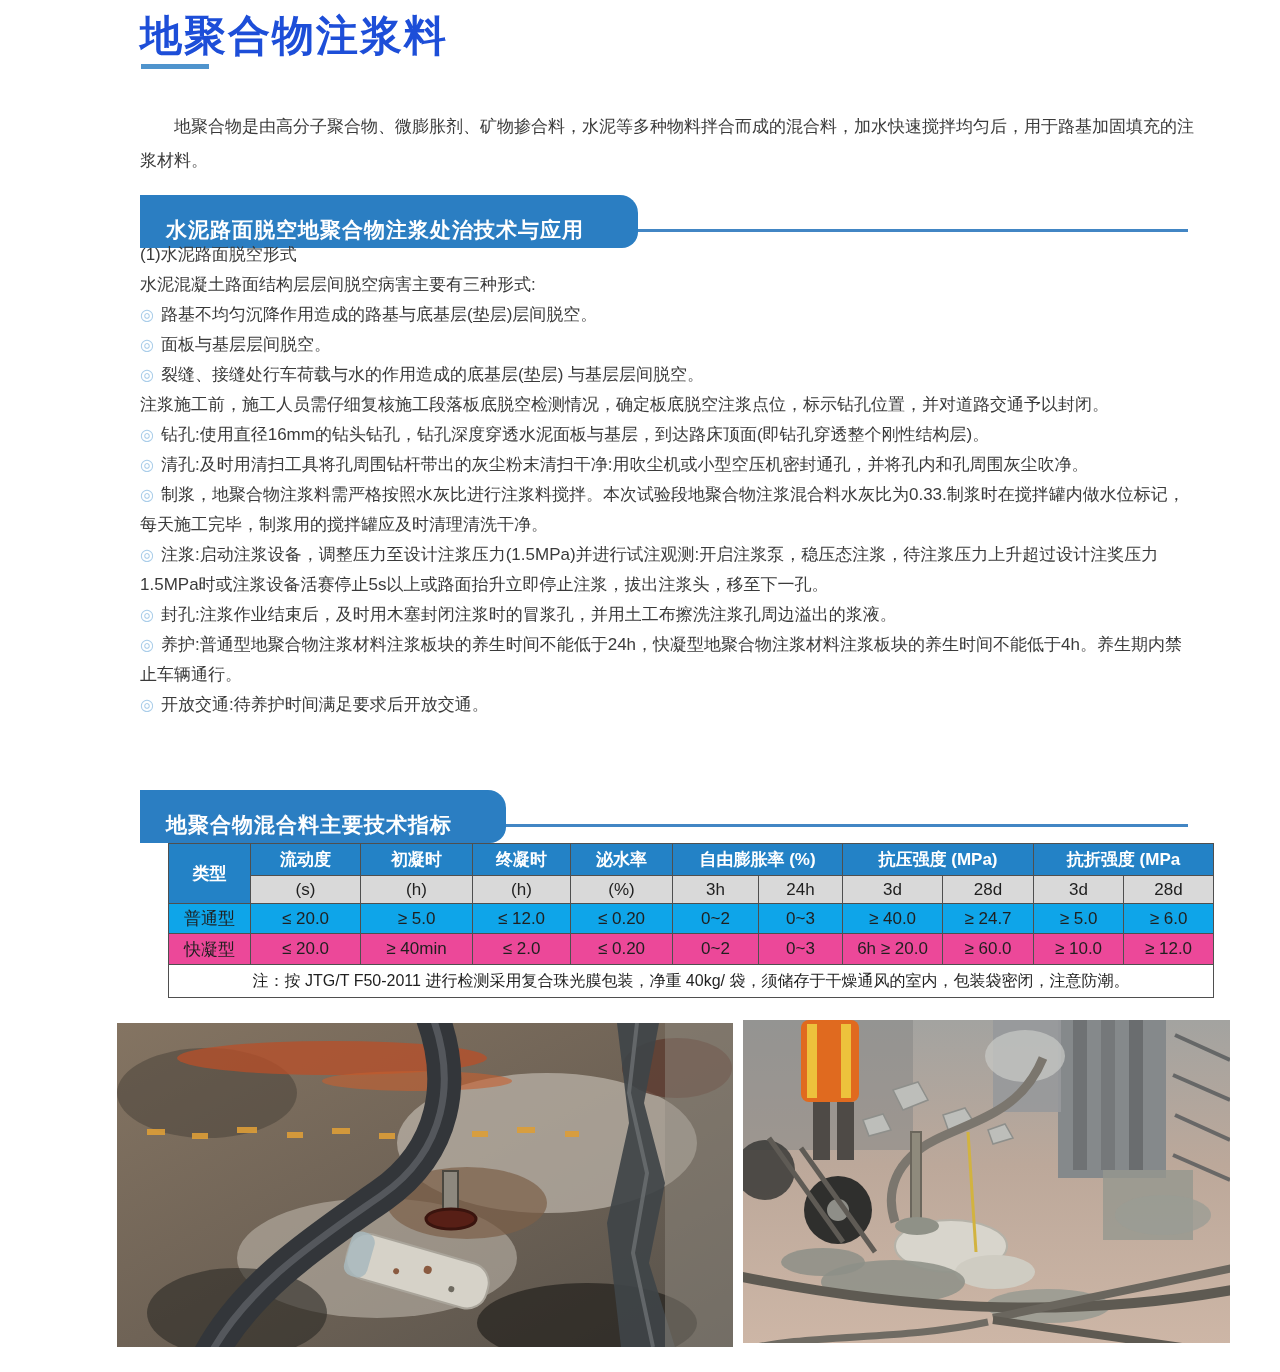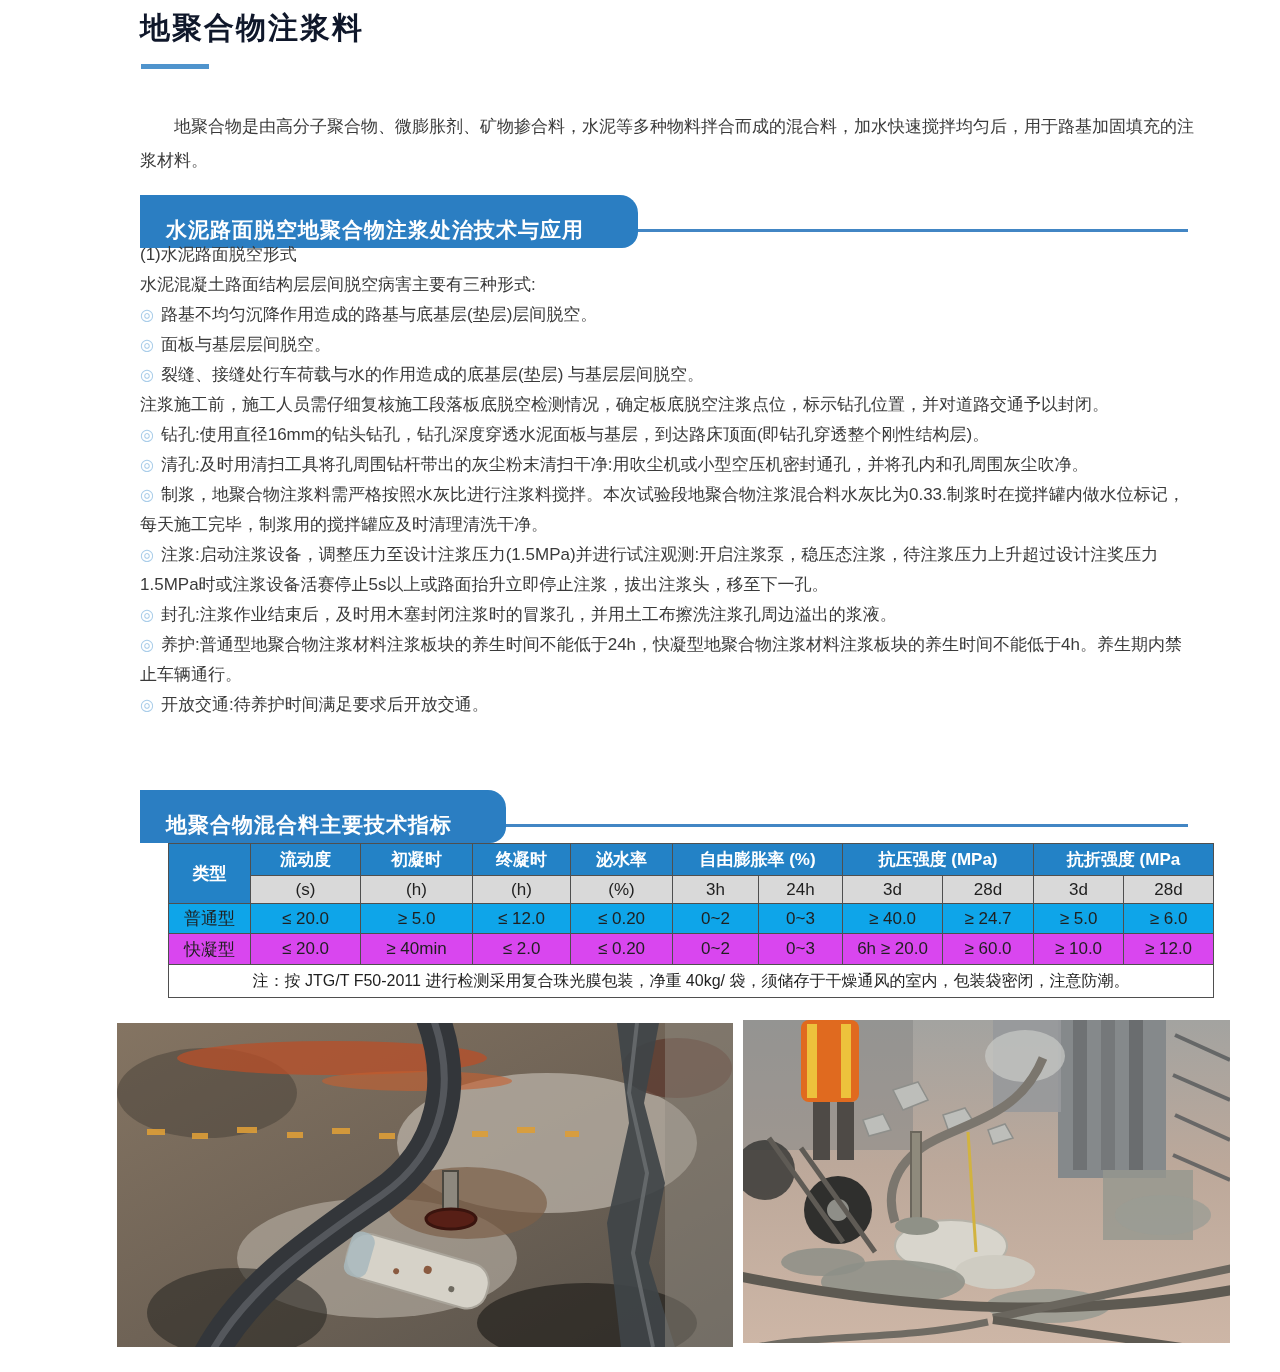--- a/index.html
+++ b/index.html
@@ -3,21 +3,21 @@
 <meta charset="utf-8">
 <style>
   html,body{margin:0;padding:0;}
   body{
     width:1280px;height:1372px;position:relative;background:#ffffff;
     font-family:"Liberation Sans","DejaVu Sans",sans-serif;color:#3d3d3d;
     overflow:hidden;
   }
   .abs{position:absolute;}
   
-  .page-title{left:140px;top:8px;font-size:30px;font-weight:bold;color:#0f172a;letter-spacing:2px;}
+  .page-title{left:140px;top:8px;font-size:42px;font-weight:bold;color:#1d4ed8;letter-spacing:2px;}
   .title-rule{left:141px;top:64px;width:68px;height:5px;background:#4f94cd;}
   
   .intro{left:140px;top:110px;width:1058px;font-size:17px;line-height:34px;text-indent:2em;color:#3a3a3a;}
   
   .section-bar{height:37px;}
   .section-bar .rule{position:absolute;left:0;top:34px;width:1048px;height:3px;background:#4286c4;}
   .section-bar .badge{
     position:absolute;left:0;top:0;height:37px;line-height:37px;
     background:#2b7ec2;color:#ffffff;font-size:21px;font-weight:bold;
     padding:16px 54px 0 26px;border-radius:0 18px 16px 0;letter-spacing:1px;white-space:nowrap;
@@ -31,21 +31,21 @@
   
   .spec-table-wrap{left:140px;top:843px;width:1046px;padding-left:28px;}
   table.spec{border-collapse:collapse;table-layout:fixed;width:1045px;}
   table.spec th,table.spec td{
     border:1px solid #4f4f4f;text-align:center;vertical-align:middle;
     font-size:17px;padding:0;color:#1f1f1f;font-weight:normal;
   }
   table.spec tr.h1 th{background:#2382c6;color:#ffffff;font-weight:bold;height:31px;}
   table.spec tr.h2 th{background:#d9d9d9;height:27px;}
   table.spec tr.row-a td{background:#0ea5e9;height:29px;}
-  table.spec tr.row-b td{background:#d946ef;height:30px;}
+  table.spec tr.row-b td{background:#ec4899;height:30px;}
   table.spec tr.note-row td{background:#ffffff;height:32px;font-size:16px;}
   
   .photo{overflow:hidden;background:#888;}
   .photo svg{display:block;width:100%;height:100%;}
   .photo-left{left:117px;top:1023px;width:616px;height:324px;}
   .photo-right{left:743px;top:1020px;width:487px;height:323px;}
 </style>
 </head>
 <body>
 

